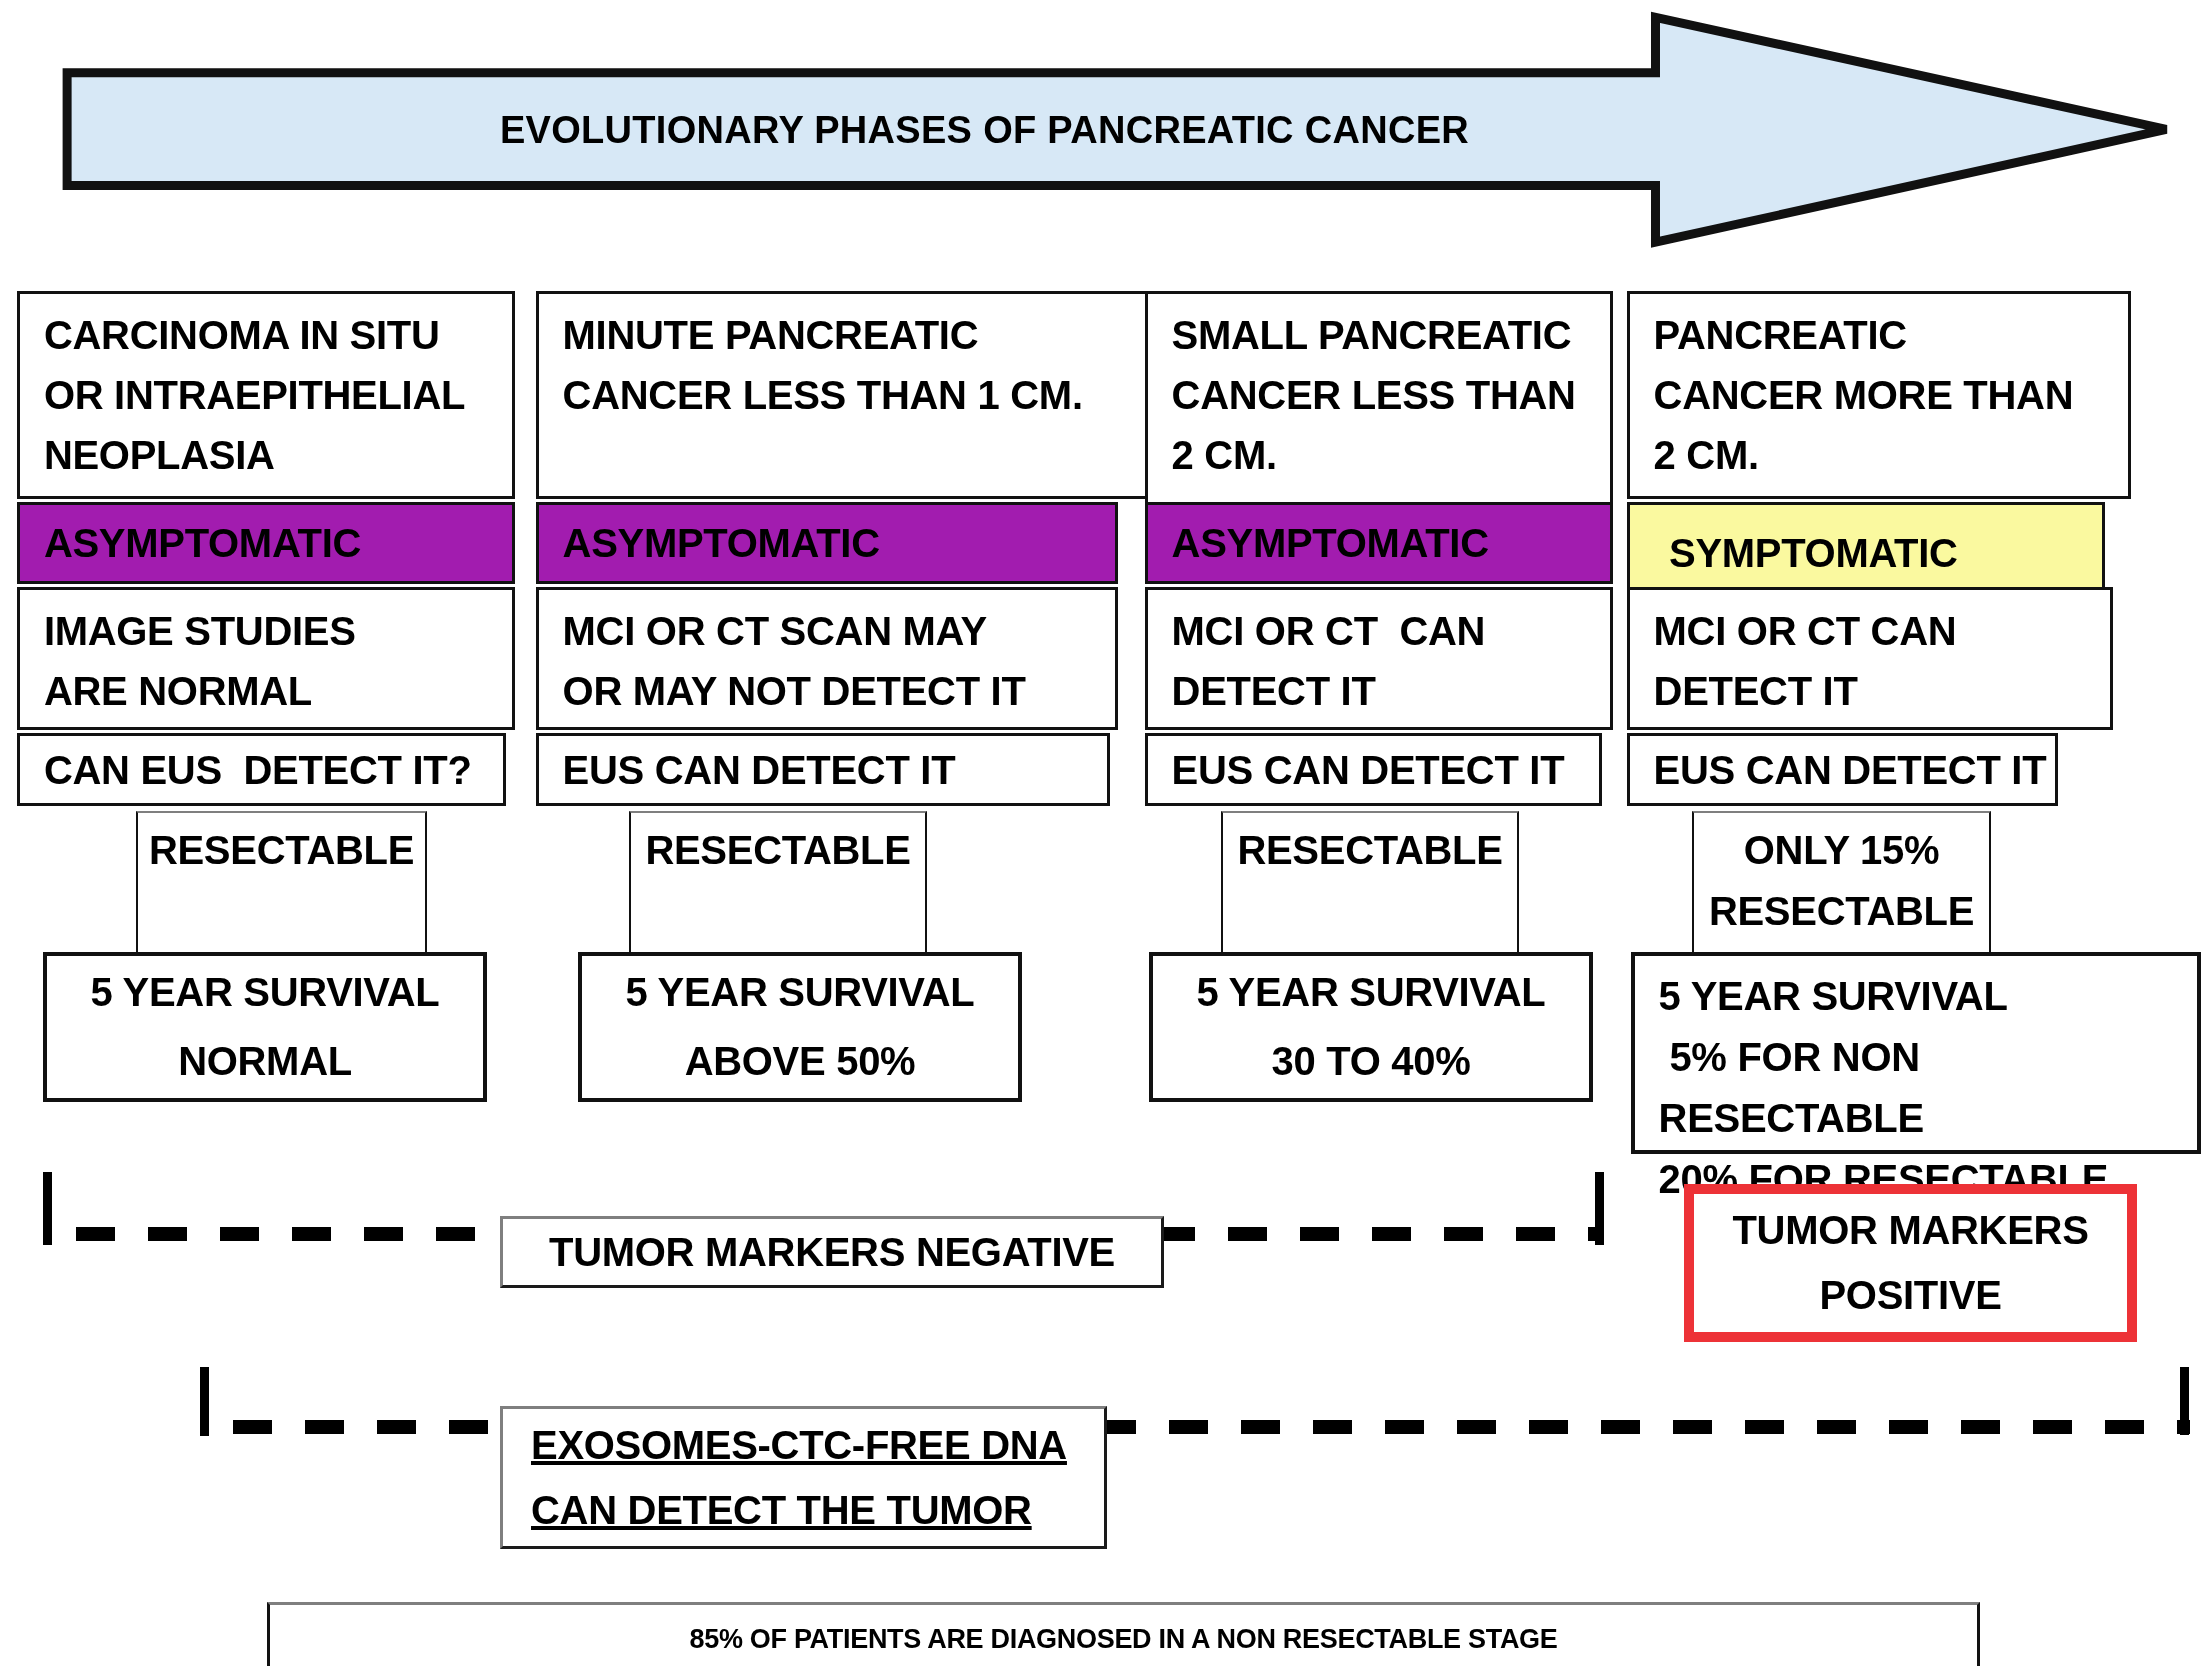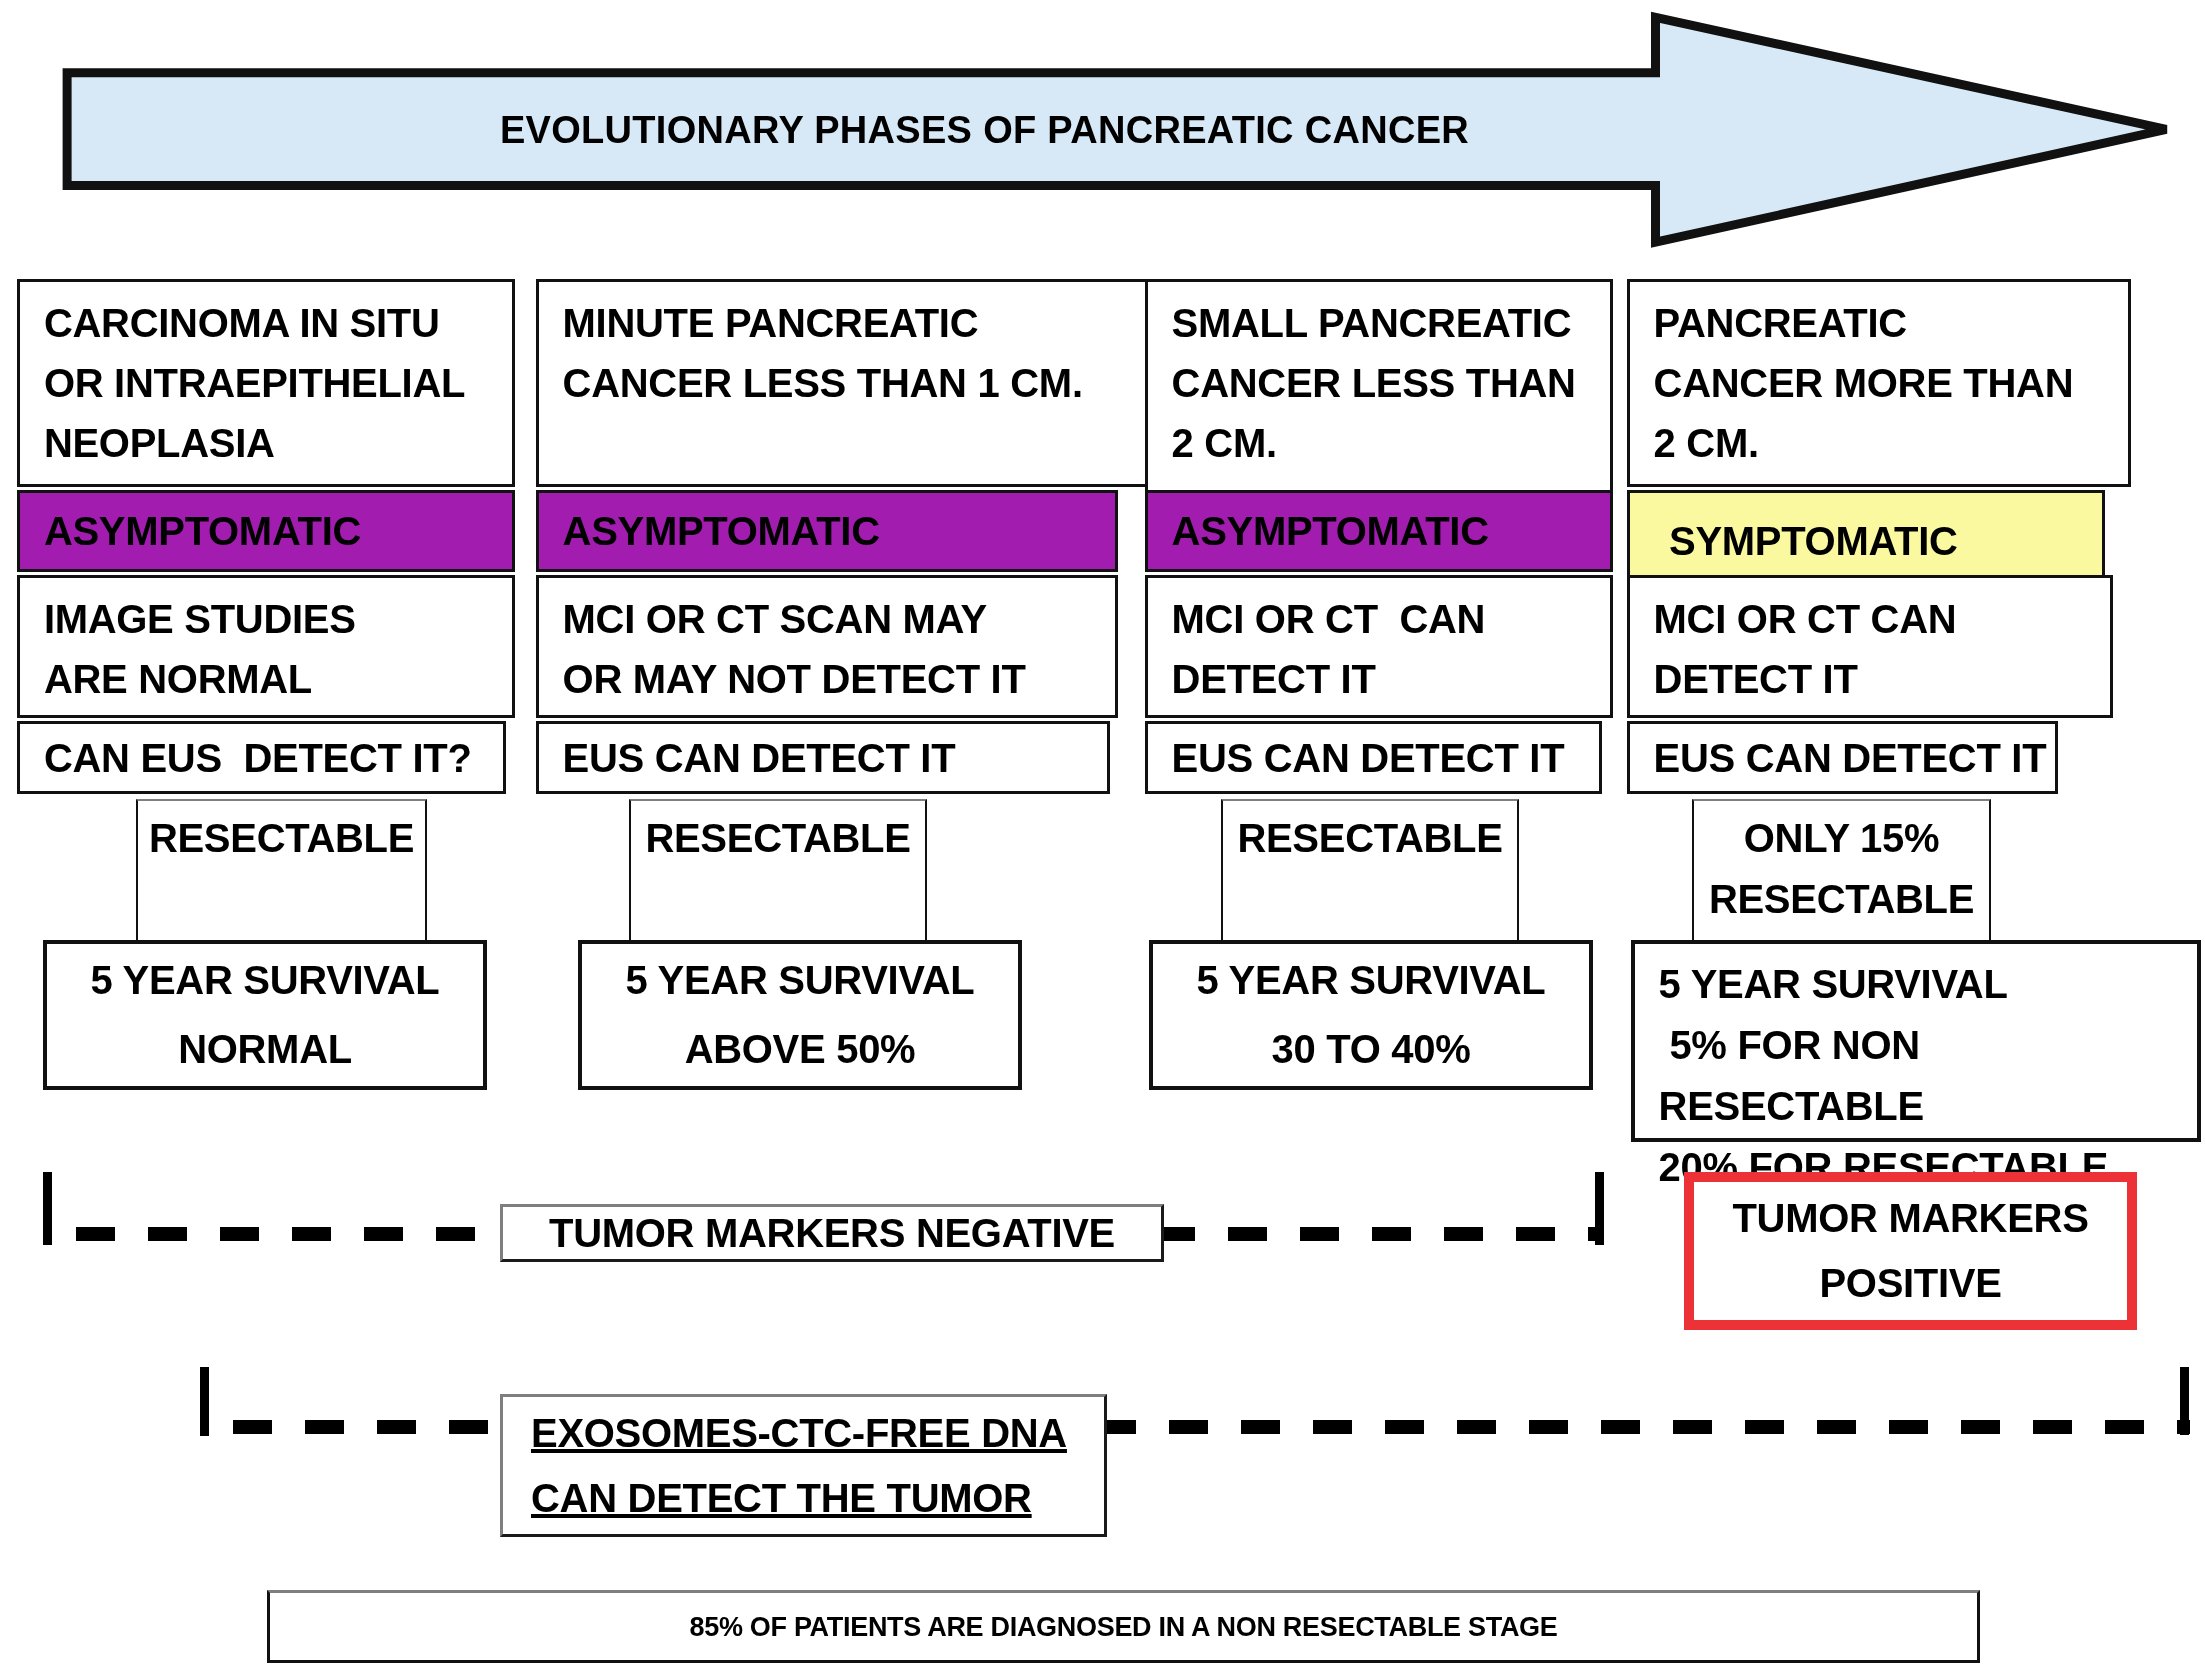--- a/index.html
+++ b/index.html
@@ -1,19 +1,19 @@
 <!DOCTYPE html>
 <html style="font-size:11px"><head>
 <meta charset="utf-8">
 <style>
   html,body{margin:0;padding:0;background:#fff;}
   .stage{position:relative;width:2205px;height:1667px;background:#fff;overflow:hidden;
          font-family:"Liberation Sans", sans-serif;color:#000;}
   .b{position:absolute;box-sizing:border-box;background:#fff;border:3.5px solid #111;
-     font-weight:700;font-size:40px;letter-spacing:-0.3px;white-space:pre-wrap;line-height:60px;}
+     font-weight:700;font-size:40px;letter-spacing:-0.3px;white-space:pre-wrap;line-height:60px;margin-top:12px;}
   .tl{padding:11px 5.5px 0 23.6px;}
   .vc{display:flex;align-items:center;padding-left:23.6px;}
   .cc{display:flex;align-items:center;justify-content:center;text-align:center;}
   .tc{text-align:center;padding-top:7px;}
   .blue{background:#a21caf;}
   .yellow{background:#FAF99F;}
   .conn{border-width:2.8px;line-height:61px;z-index:1;border-color:#7f7f7f #111 #111 #111;}
   .surv{border-width:4.9px;line-height:69px;z-index:2;}
   .shadow{border-color:#7f7f7f #1a1a1a #1a1a1a #7f7f7f;}
   .tick{position:absolute;width:9px;background:#000;}
@@ -76,21 +76,21 @@
   <div class="b vc" style="left:1627px;top:721px;width:431px;height:73px;">EUS CAN DETECT IT</div>
   <div class="b tc conn" style="left:1692px;top:799px;width:299px;height:146px;">ONLY 15%
 RESECTABLE</div>
   <div class="b surv tl" style="left:1631px;top:940px;width:570px;height:202px;line-height:61px;padding-top:9.7px;">5 YEAR SURVIVAL
  5% FOR NON RESECTABLE
 20% FOR RESECTABLE</div>
 
   <div class="tick" style="left:43px;top:1172px;height:73px;"></div>
   <div class="dash" style="left:43px;top:1227px;width:1561px;"></div>
   <div class="tick" style="left:1595px;top:1172px;height:73px;"></div>
-  <div class="b cc shadow" style="left:500px;top:1204px;width:664px;height:58px;z-index:2;text-align:right;">TUMOR MARKERS NEGATIVE</div>
+  <div class="b cc shadow" style="left:500px;top:1204px;width:664px;height:72px;z-index:2;text-align:right;">TUMOR MARKERS NEGATIVE</div>
 
   <div class="b cc redbox" style="left:1684px;top:1172px;width:453px;height:158px;">TUMOR MARKERS
 POSITIVE</div>
 
   <div class="tick" style="left:200px;top:1367px;height:69px;"></div>
   <div class="dash" style="left:200px;top:1420px;width:1990px;"></div>
   <div class="tick" style="left:2180px;top:1367px;height:68px;"></div>
   <div class="b vc shadow" style="left:500px;top:1394px;width:607px;height:143px;z-index:2;line-height:65px;padding-left:28px;text-decoration:underline;">EXOSOMES-CTC-FREE DNA
 CAN DETECT THE TUMOR</div>
 

